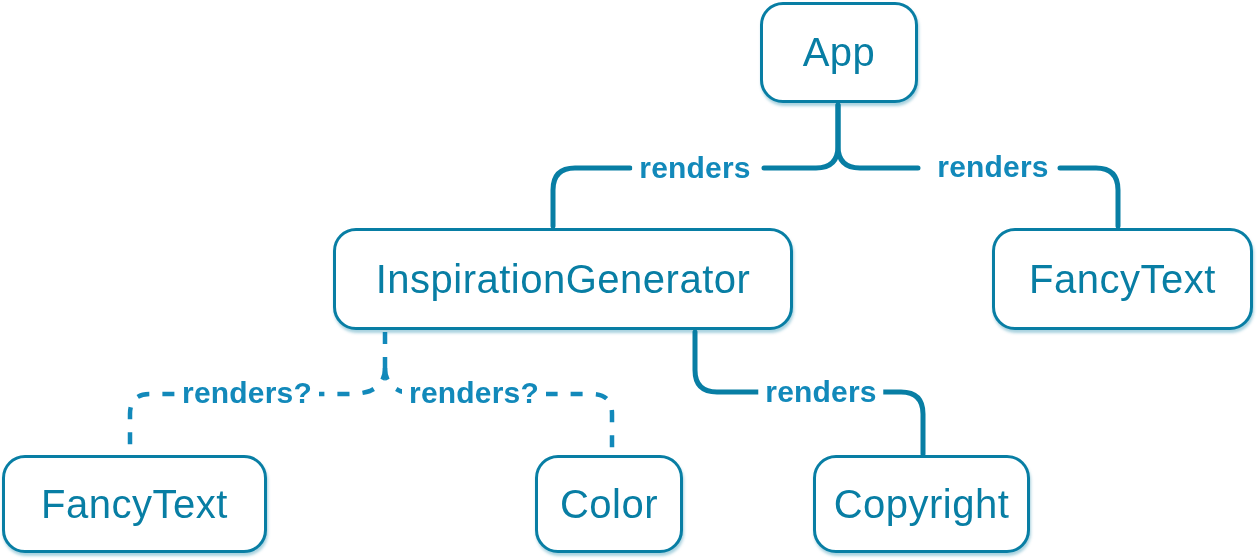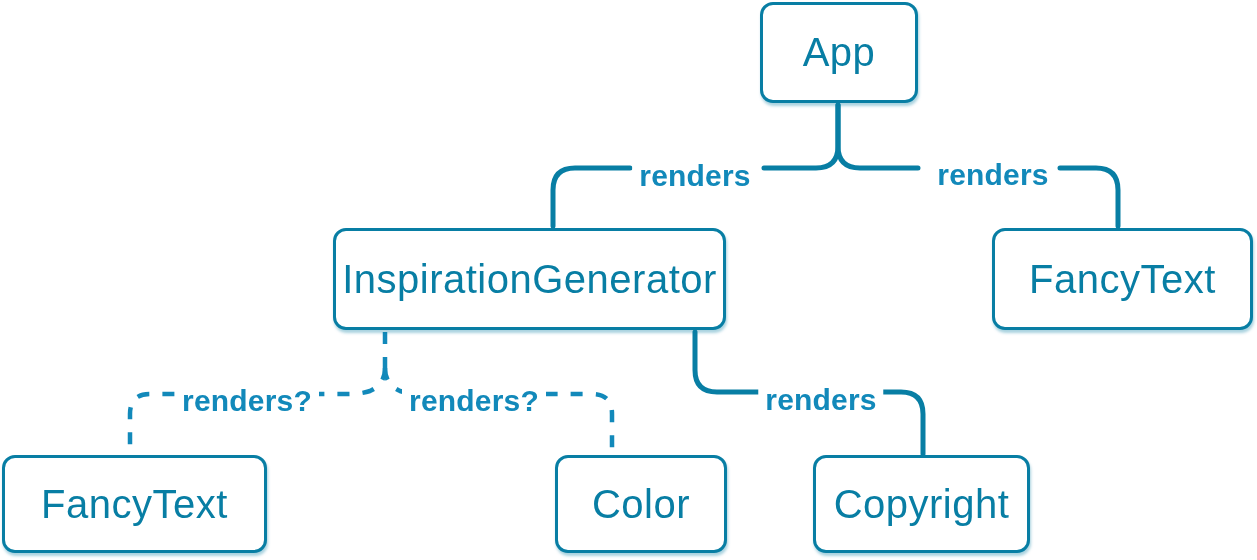--- a/index.html
+++ b/index.html
@@ -15,40 +15,39 @@
   html,body{width:1257px;height:560px;background:var(--page-bg);overflow:hidden;}
   body{font-family:"Liberation Sans","DejaVu Sans",sans-serif;}
   .canvas{position:relative;width:1257px;height:560px;}
   svg.edges{position:absolute;left:0;top:0;width:1257px;height:560px;}
   .edge-solid{fill:none;stroke:var(--edge-solid);stroke-width:5;stroke-linecap:round;}
   .edge-dashed{fill:none;stroke:var(--edge-dashed);stroke-width:4.5;stroke-linecap:butt;stroke-dasharray:12 13;}
   .node{
     position:absolute;
     background:var(--node-bg);
     border:3px solid var(--node-border);
-    border-radius:13px;
+    border-radius:23px;
     box-shadow:1px 3px 3px rgba(8,126,164,0.35);
     display:flex;align-items:center;justify-content:center;
     color:var(--node-text);
     font-size:40px;
     font-weight:400;
     letter-spacing:0.5px;
   }
   .edge-label{
     position:absolute;
     transform:translate(-50%,-50%);
     background:var(--page-bg);
     padding:2px 7px;
     color:var(--label-color);
     font-size:30px;
     font-weight:700;
     letter-spacing:0.2px;
     white-space:nowrap;
     line-height:1;
-    margin-top:8px;
   }
 </style>
 </head>
 <body>
 
 <div class="canvas">
 
   <svg class="edges" viewBox="0 0 1257 560" aria-hidden="true">
 
     <path class="edge-solid" d="M838,105 V146 Q838,168 816,168 H764 M630,168 H575 Q553,168 553,190 V226"></path>
@@ -67,33 +66,33 @@
   <span class="edge-label" style="left:695px;top:168px;">renders</span>
   <span class="edge-label" style="left:993px;top:167px;">renders</span>
   <span class="edge-label" style="left:247px;top:393px;">renders?</span>
   <span class="edge-label" style="left:474px;top:393px;">renders?</span>
   <span class="edge-label" style="left:821px;top:392px;">renders</span>
 
   <div class="node" style="left:760px;top:2px;width:158px;height:101px;">
     <span>App</span>
   </div>
 
-  <div class="node" style="left:333px;top:228px;width:393px;height:102px;">
+  <div class="node" style="left:333px;top:228px;width:460px;height:102px;">
     <span>InspirationGenerator</span>
   </div>
 
   <div class="node" style="left:992px;top:228px;width:261px;height:102px;">
     <span>FancyText</span>
   </div>
 
   <div class="node" style="left:2px;top:455px;width:265px;height:98px;">
     <span>FancyText</span>
   </div>
 
-  <div class="node" style="left:555px;top:455px;width:172px;height:98px;">
+  <div class="node" style="left:535px;top:455px;width:148px;height:98px;">
     <span>Color</span>
   </div>
 
   <div class="node" style="left:813px;top:455px;width:217px;height:98px;justify-content:center;">
     <span>Copyright</span>
   </div>
 
 </div>
 
 </body></html>

